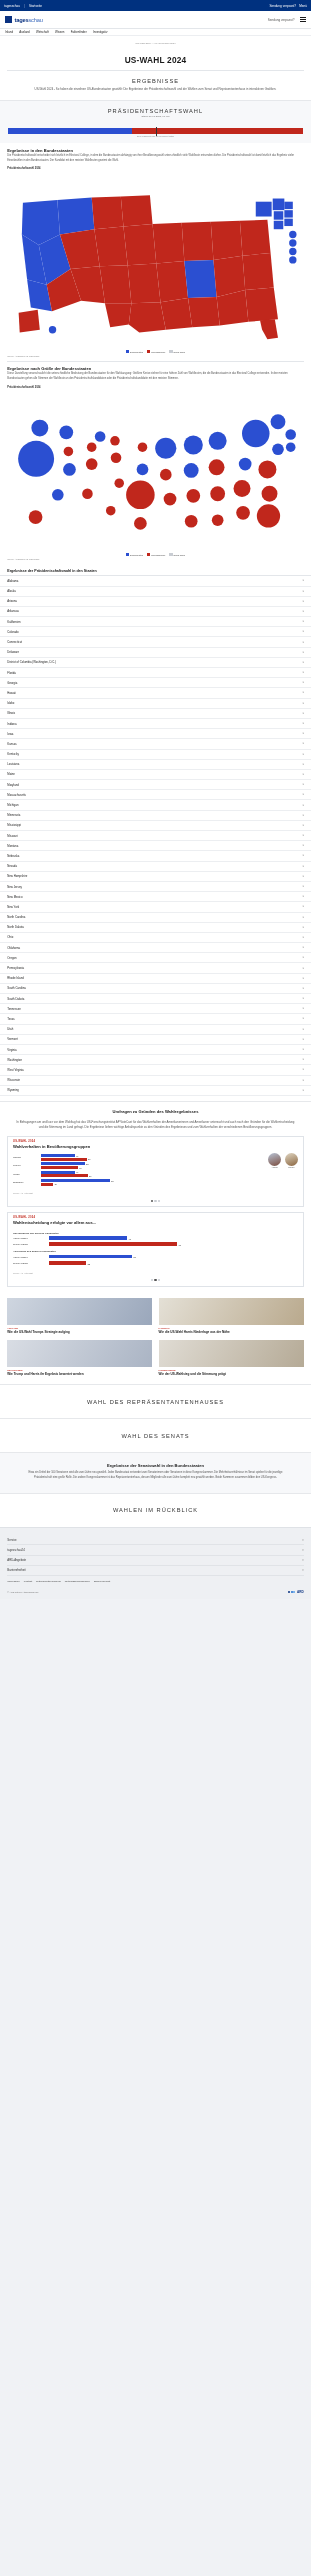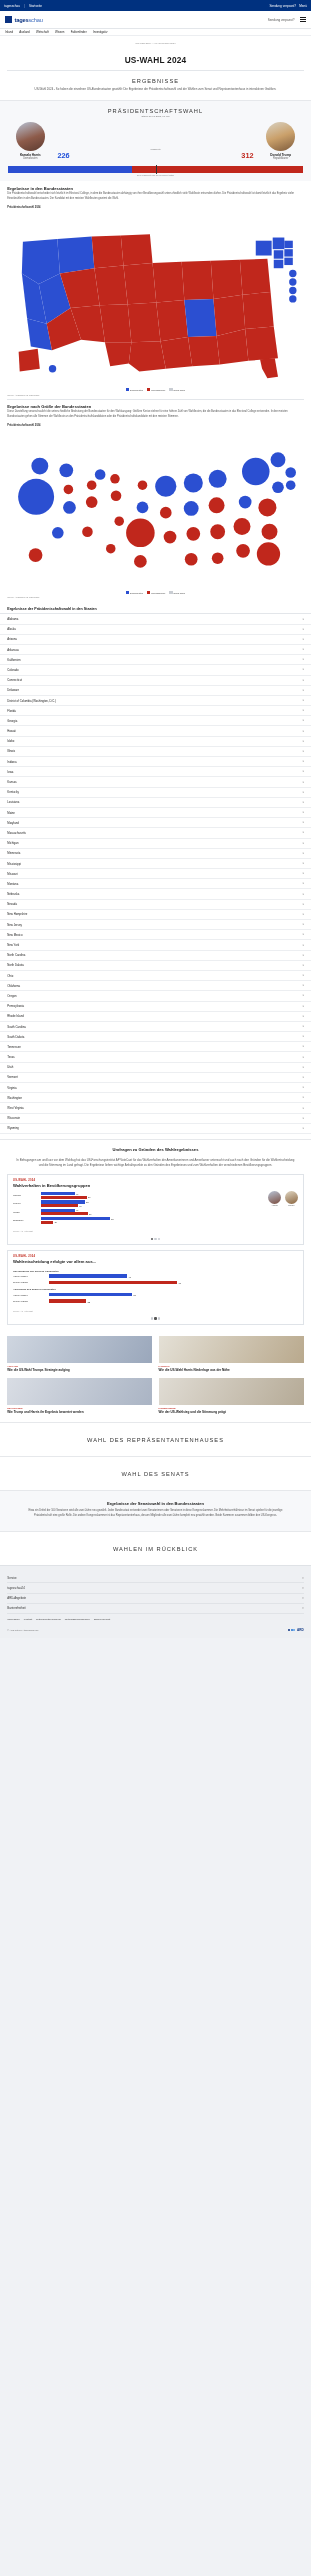--- a/index.html
+++ b/index.html
@@ -228,39 +228,20 @@
 
   <div>
     <div class="sec-title">ERGEBNISSE</div>
     <div class="sec-sub">US-Wahl 2024 - So haben die einzelnen US-Bundesstaaten gewählt: Die Ergebnisse der Präsidentschaftswahl und der Wahlen zum Senat und Repräsentantenhaus in interaktiven Grafiken.</div>
   </div>
 
   <div class="pres-block">
     <div class="pres-title">PRÄSIDENTSCHAFTSWAHL</div>
     <div class="pres-stand">Stand: 20.01.2025, 08 Uhr</div>
 
-    <div class="cand-row">
-      <div class="cand">
-        <div class="cand-photo harris"></div>
-        <div class="cand-name">Kamala Harris</div>
-        <div class="cand-party">Demokraten</div>
-      </div>
-      <div class="cand-mid">
-        <div class="ev-label">Wahlleute</div>
-        <div class="ev-nums">
-          <span class="ev-blue">226</span>
-          <span class="ev-red">312</span>
-        </div>
-      </div>
-      <div class="cand">
-        <div class="cand-photo trump"></div>
-        <div class="cand-name">Donald Trump</div>
-        <div class="cand-party">Republikaner</div>
-      </div>
-    </div>
 
     <div style="padding:3.1px 8.3px 0;">
       <div class="ev-bar">
         <div class="blue" style="width:42%"></div>
         <div class="red" style="width:58%"></div>
         <div class="mid-mark"></div>
       </div>
       <div class="ev-bar-note">270 Wahlleute für die Mehrheit nötig</div>
     </div>
   </div>

